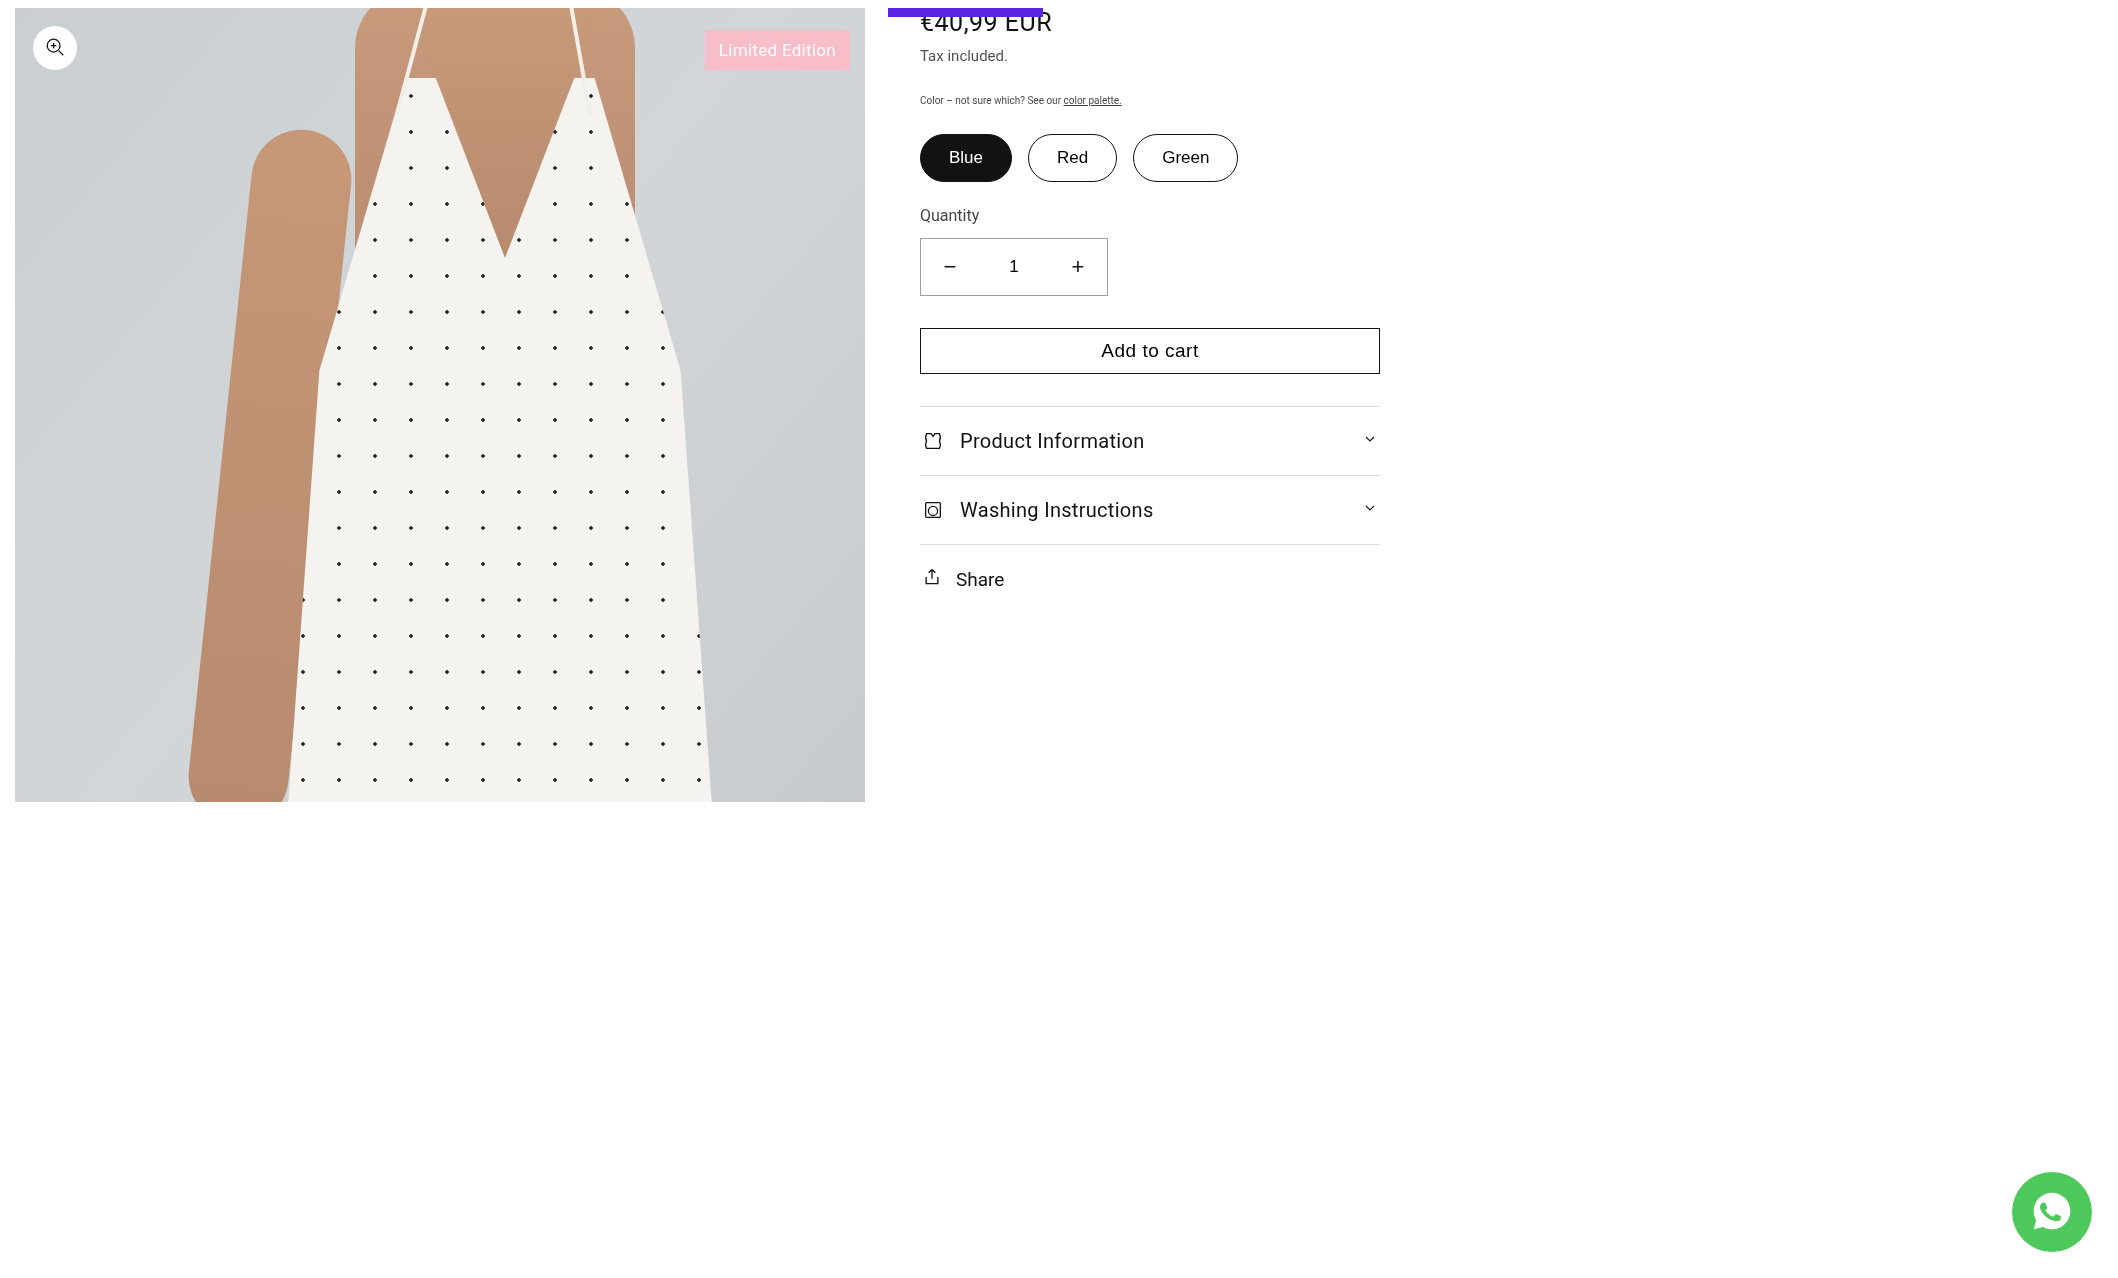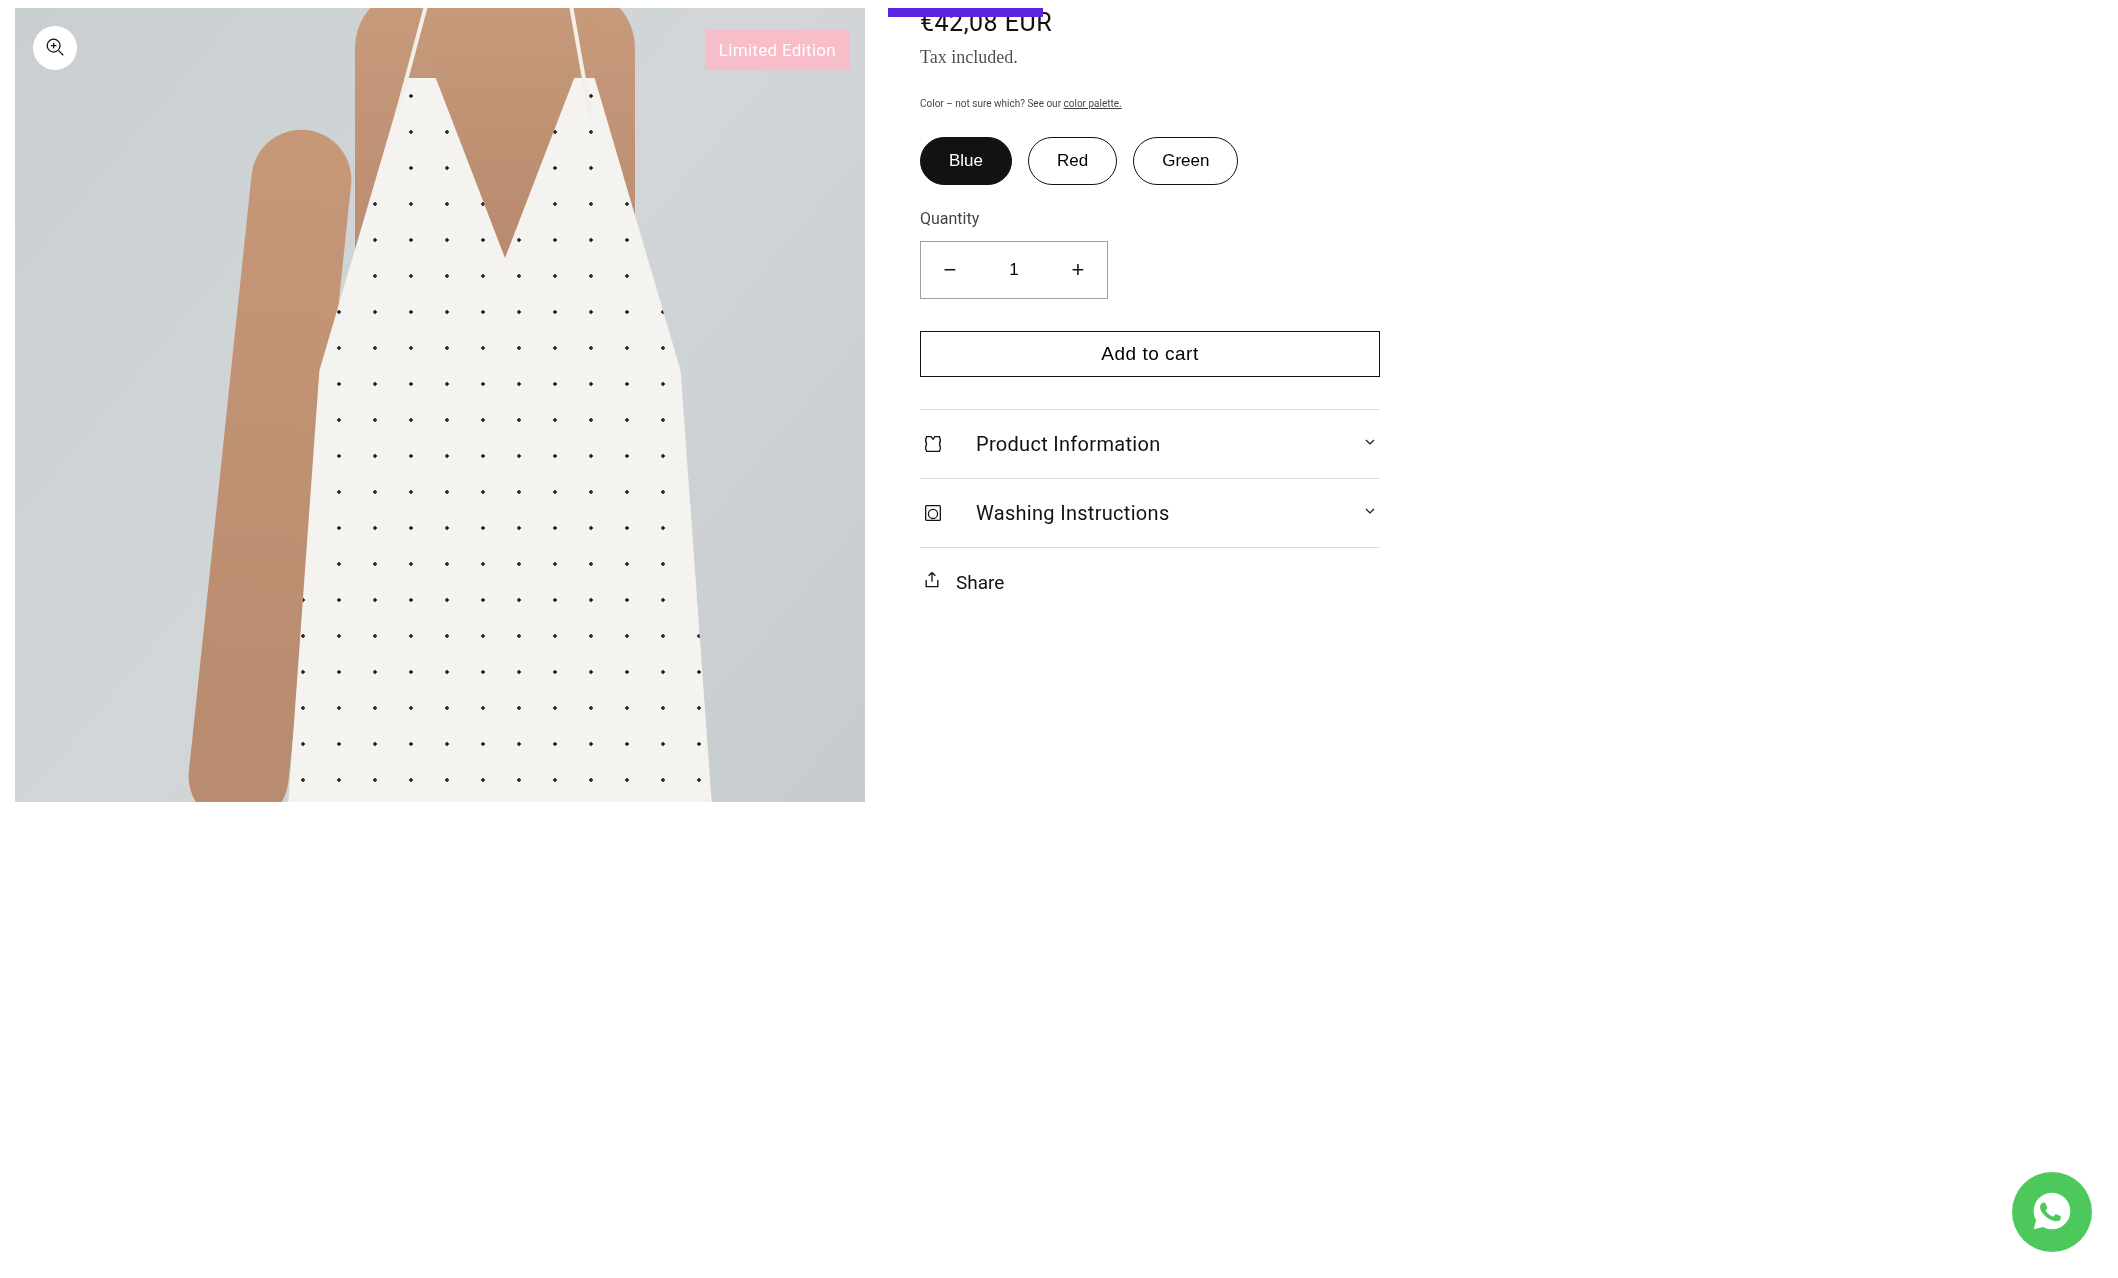--- a/index.html
+++ b/index.html
@@ -124,24 +124,23 @@
       margin-bottom: 26px;
       letter-spacing: 0.5px;
     }
     .price {
       font-size: 25px;
       font-weight: 400;
       margin-bottom: 10px;
       letter-spacing: 0.5px;
     }
     .tax {
-      font-size: 18px;
+      font-size: 15px;
       color: rgba(18,18,18,0.75);
       margin-bottom: 30px;
-      font-family: Liberation Serif, serif;
     }
     .color-label {
       font-size: 10px;
       color: rgba(18,18,18,0.8);
       margin-bottom: 28px;
     }
     .color-label a {
       color: inherit;
       text-decoration: underline;
     }
@@ -204,21 +203,21 @@
       margin-bottom: 32px;
     }
     .accordion {
       border-top: 1px solid rgba(18,18,18,0.15);
     }
     .acc-item {
       border-bottom: 1px solid rgba(18,18,18,0.15);
       padding: 22px 2px;
       display: flex;
       align-items: center;
-      gap: 32px;
+      gap: 16px;
       cursor: pointer;
     }
     .acc-icon {
       width: 22px;
       height: 22px;
       flex-shrink: 0;
     }
     .acc-icon svg {
       width: 22px;
       height: 22px;
@@ -298,21 +297,21 @@
             <line x1="10.5" y1="7.5" x2="10.5" y2="13.5"></line>
             <line x1="7.5" y1="10.5" x2="13.5" y2="10.5"></line>
           </svg>
       </span>
     </button>
     <div class="badge">Limited Edition</div>
   </div>
 
   <div class="info">
     <div class="accent-bar"></div>
-    <div class="price">€42,08 EUR</div>
+    <div class="price">€40,99 EUR</div>
     <div class="tax">Tax included.</div>
 
     <div class="color-label">
       <span>Color – not sure which? See our </span><a href="#">color palette.</a>
     </div>
 
     <div class="swatches">
       <button class="swatch active">Blue</button>
       <button class="swatch">Red</button>
       <button class="swatch">Green</button>

